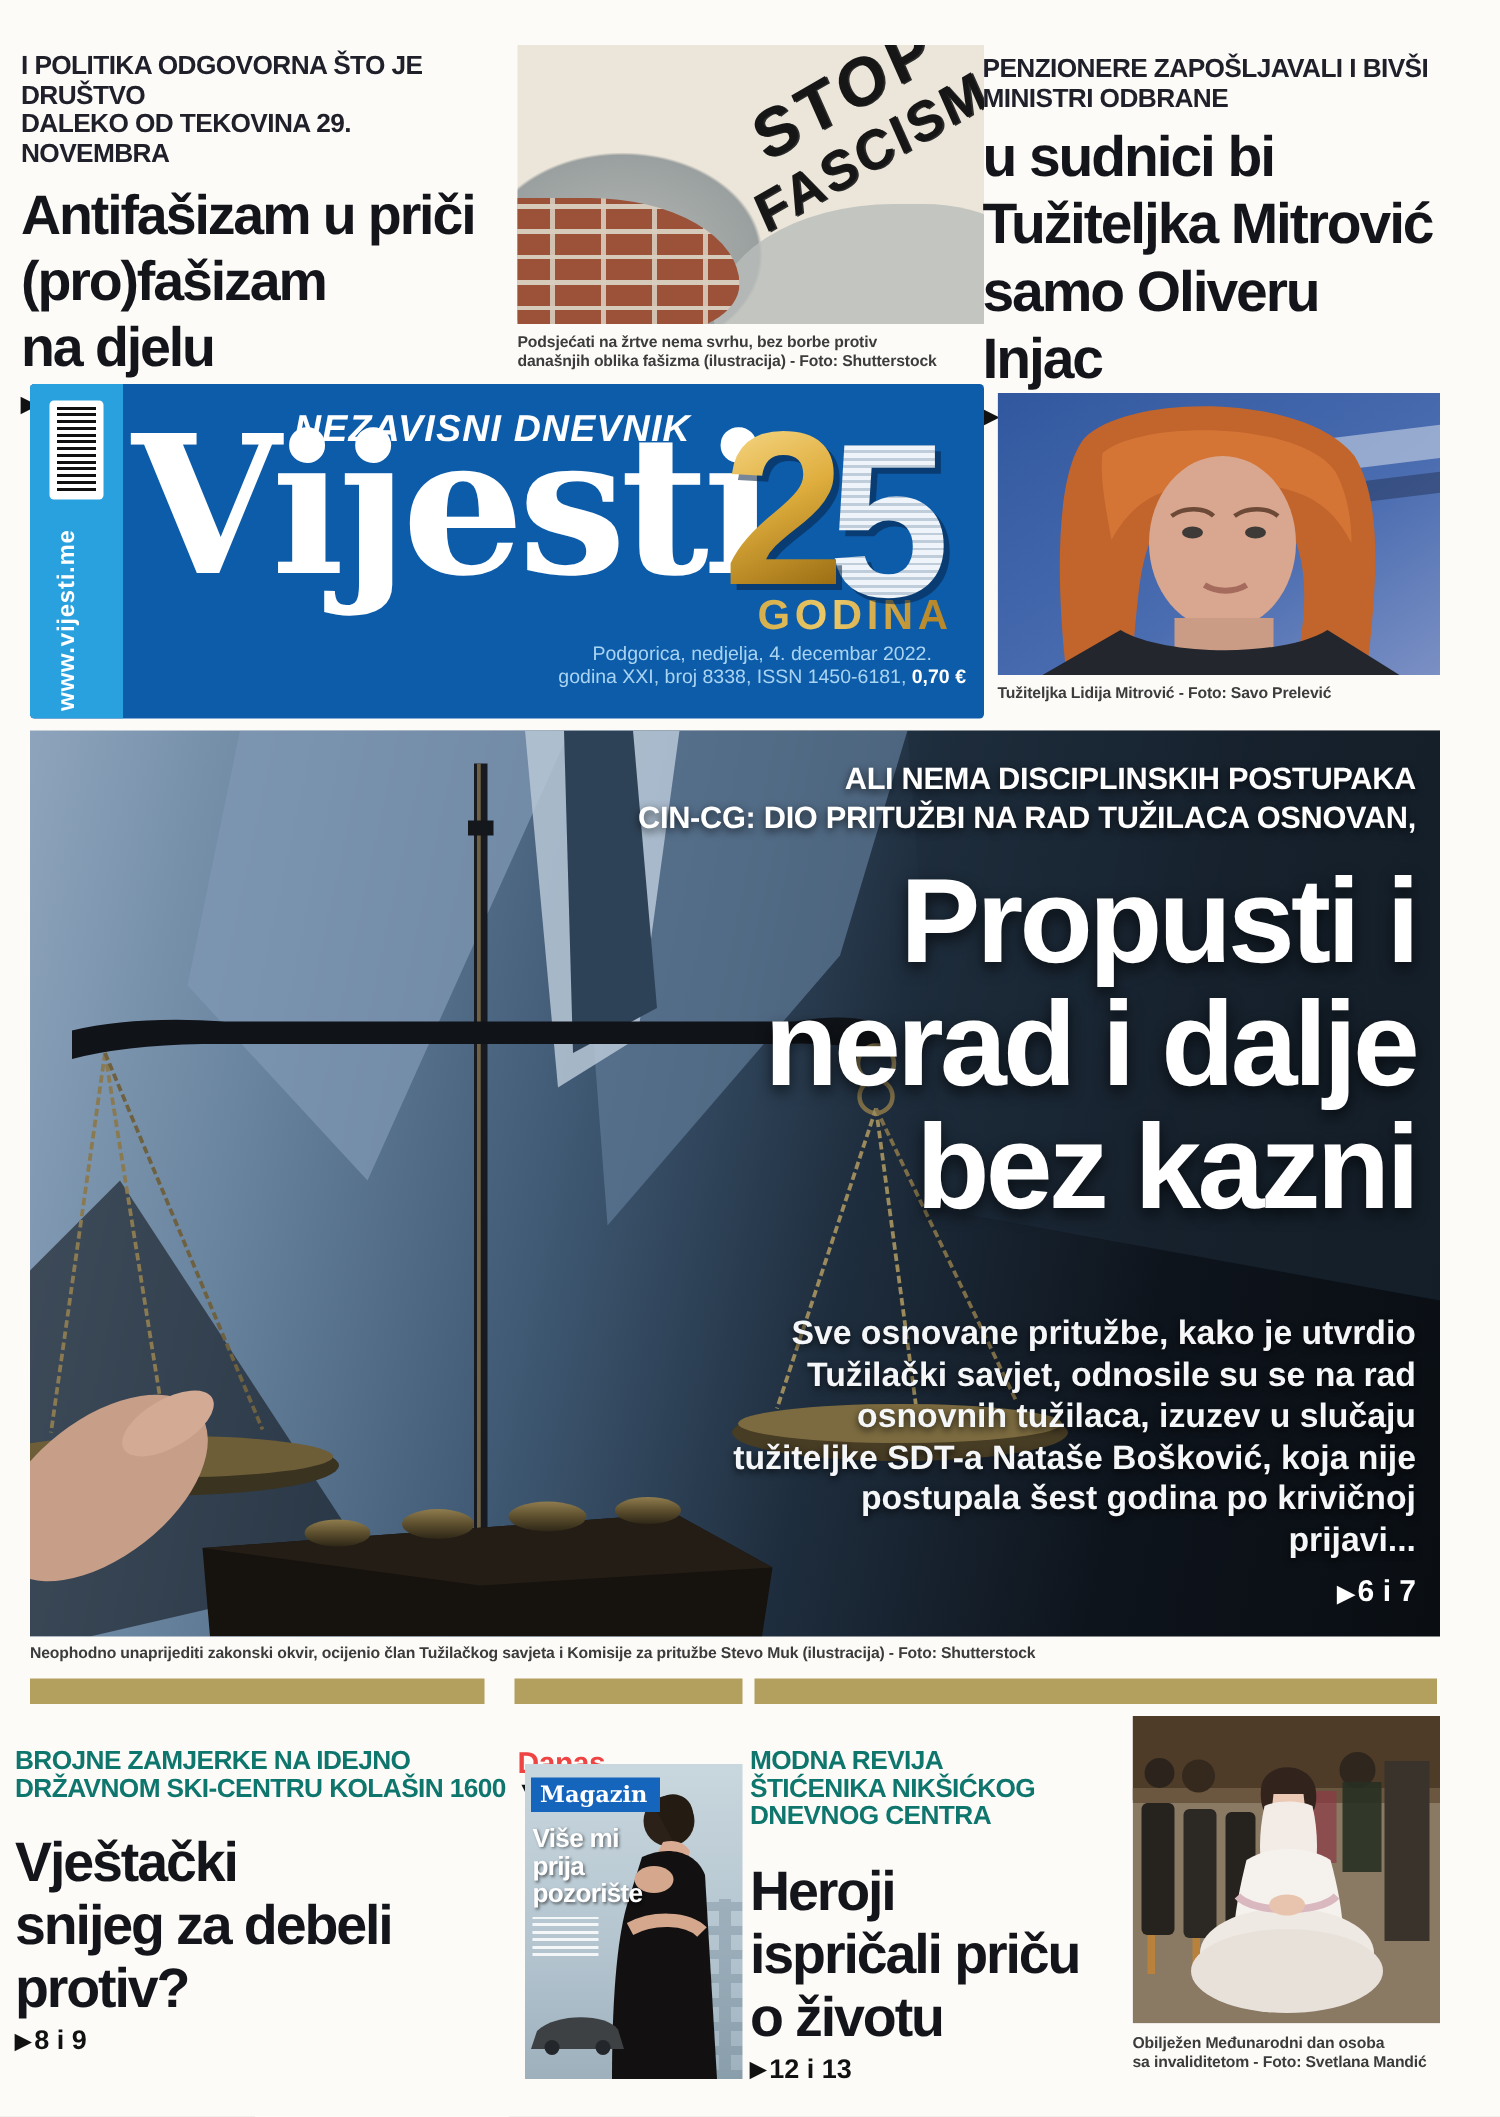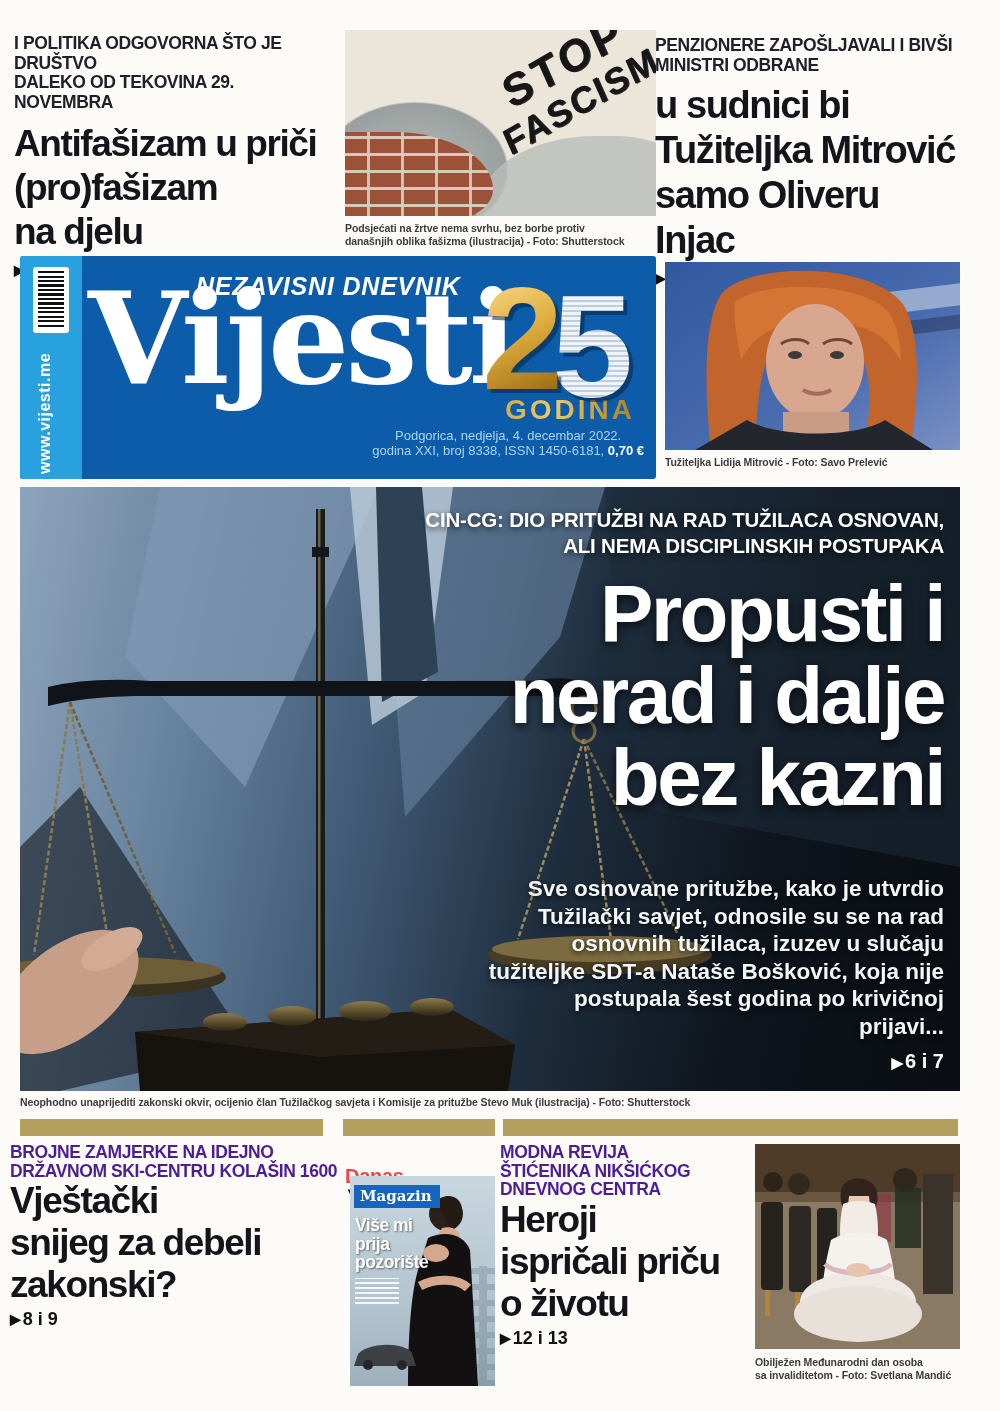--- a/index.html
+++ b/index.html
@@ -49,22 +49,22 @@
     background:linear-gradient(102deg,#8ea4bc 0%,#6a85a0 18%,#415b76 38%,#1e2d3d 58%,#0e141c 78%,#0a0e13 100%);}
   .ftext{position:absolute;right:16px;top:20px;text-align:right;color:#fff;width:620px;}
   .fkicker{font-weight:700;font-size:20.5px;line-height:26px;letter-spacing:-0.2px;text-shadow:0 2px 6px rgba(0,0,0,.7);}
   .fheadline{margin-top:14px;font-weight:700;font-size:80px;line-height:82px;letter-spacing:-2.5px;text-shadow:0 4px 10px rgba(0,0,0,.65);}
   .fstand{margin-top:56px;margin-left:auto;width:460px;font-weight:700;font-size:22.5px;line-height:27.5px;color:#f4f6f8;text-shadow:0 2px 5px rgba(0,0,0,.7);}
   .fpageref{margin-top:10px;font-weight:700;font-size:20px;color:#fff;}
   .fpageref .arrow{font-size:15px;margin-right:2px;}
   
   .bar{position:absolute;top:1119px;height:17px;background:#b3a05e;}
   
-  .b-kicker{font-weight:700;font-size:17.5px;line-height:18.5px;letter-spacing:-0.4px;color:#4c1d95;}
-  .b-headline{margin-top:0;font-weight:700;font-size:37px;line-height:42px;letter-spacing:-1.4px;color:#14141b;}
+  .b-kicker{font-weight:700;font-size:17.5px;line-height:18.5px;letter-spacing:-0.4px;color:#0f766e;margin-top:21px;}
+  .b-headline{margin-top:20px;font-weight:700;font-size:37px;line-height:42px;letter-spacing:-1.4px;color:#14141b;}
   .danas-label{font-weight:700;font-size:20px;color:#ef4444;letter-spacing:-0.3px;margin-top:21px;}
   .danas-tri{font-size:13px;line-height:10px;color:#111;}
   .cover{left:350px;top:1176px;width:145px;height:210px;overflow:hidden;background:linear-gradient(180deg,#c9d7de 0%,#b3c4cf 60%,#9db0bc 100%);}
   .cover .windows{position:absolute;right:0;top:90px;width:70px;height:120px;opacity:.3;
      background:repeating-linear-gradient(90deg,#5c7486 0 8px,transparent 8px 18px),repeating-linear-gradient(0deg,#5c7486 0 6px,transparent 6px 16px);}
   .cover .banner{position:absolute;left:4px;top:9px;background:#1565bd;color:#fff;font-family:"DejaVu Serif",serif;font-weight:700;font-size:15px;padding:2px 8px 3px 6px;}
   .cover .chead{position:absolute;left:5px;top:40px;color:#fff;font-weight:700;font-size:17.5px;line-height:18.5px;letter-spacing:-0.5px;text-shadow:1px 1px 2px rgba(0,0,0,.5);}
   .cover .ctiny{position:absolute;left:5px;top:102px;width:44px;height:26px;opacity:.85;
      background:repeating-linear-gradient(0deg,#fff 0 2px,transparent 2px 5px);}
   
@@ -209,22 +209,22 @@
       <ellipse cx="205" cy="535" rx="22" ry="9" fill="url(#brass)"></ellipse>
       <ellipse cx="272" cy="529" rx="24" ry="10" fill="url(#brass)"></ellipse>
       <ellipse cx="345" cy="524" rx="26" ry="10" fill="url(#brass)"></ellipse>
       <ellipse cx="412" cy="520" rx="22" ry="9" fill="url(#brass)"></ellipse>
 
       <ellipse cx="48" cy="505" rx="82" ry="46" fill="#c79e88" transform="rotate(-38 48 505)"></ellipse>
       <ellipse cx="92" cy="462" rx="34" ry="16" fill="#d3ab94" transform="rotate(-30 92 462)"></ellipse>
     </svg>
     <div class="ftext">
       <div class="fkicker">
+        <div>ALI NEMA DISCIPLINSKIH POSTUPAKA</div>
         <div>CIN-CG: DIO PRITUŽBI NA RAD TUŽILACA OSNOVAN,</div>
-        <div>ALI NEMA DISCIPLINSKIH POSTUPAKA</div>
       </div>
       <div class="fheadline">
         <div>Propusti i</div>
         <div>nerad i dalje</div>
         <div>bez kazni</div>
       </div>
       <div class="fstand">Sve osnovane pritužbe, kako je utvrdio Tužilački savjet, odnosile su se na rad osnovnih tužilaca, izuzev u slučaju tužiteljke SDT-a Nataše Bošković, koja nije postupala šest godina po krivičnoj prijavi...</div>
       <div class="fpageref">
         <span class="arrow">▶</span><span>6 i 7</span>
       </div>
@@ -239,21 +239,21 @@
   <div class="bar" style="left:503px;width:455px;"></div>
 
   <div class="abs center" style="left:10px;top:1143px;width:330px;">
     <div class="b-kicker">
       <div>BROJNE ZAMJERKE NA IDEJNO</div>
       <div>DRŽAVNOM SKI-CENTRU KOLAŠIN 1600</div>
     </div>
     <div class="b-headline">
       <div>Vještački</div>
       <div>snijeg za debeli</div>
-      <div>zakonski?</div>
+      <div>protiv?</div>
     </div>
     <div class="pageref" style="margin-top:3px;font-size:18px;">
       <span class="arrow">▶</span><span>8 i 9</span>
     </div>
   </div>
 
   <div class="abs center" style="left:345px;top:1144px;width:155px;">
     <div class="danas-label">Danas</div>
     <div class="danas-tri">▼</div>
   </div>

